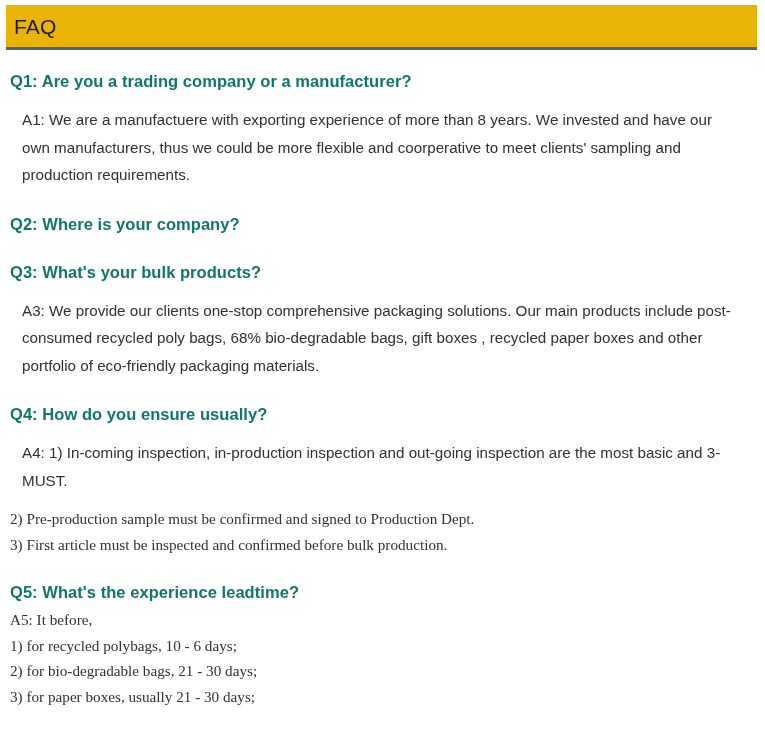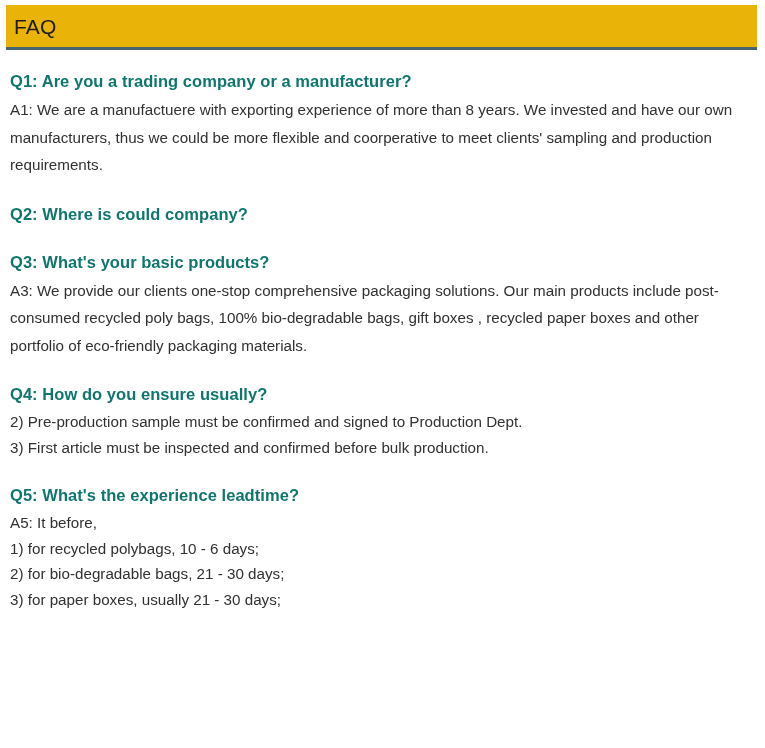--- a/index.html
+++ b/index.html
@@ -67,63 +67,67 @@
     line-height: 26px;
     margin: 0 0 2px 0;
     letter-spacing: 0.05px;
   }
 
   .faq-answer {
     font-size: 15.2px;
     font-weight: 400;
     color: #313131;
     line-height: 27.5px;
-    margin: 0;
+    margin: 12px;
     text-align: left;
   }
 
   .faq-lines {
     font-size: 15.2px;
     font-weight: 400;
     color: #313131;
     line-height: 25.5px;
     margin: 0;
   }
   .faq-line {
     display: block;
     white-space: nowrap;
+    font-family: Liberation Serif, serif;
   }
 </style>
 </head>
 <body>
 
 <div class="page">
 
   <div class="faq-banner">
     <span class="faq-banner-title">FAQ</span>
   </div>
 
   <div class="faq-body">
 
     <div class="faq-block">
       <p class="faq-question">Q1: Are you a trading company or a manufacturer?</p>
       <p class="faq-answer">A1: We are a manufactuere with exporting experience of more than 8 years. We invested and have our own manufacturers, thus we could be more flexible and coorperative to meet clients' sampling and production requirements.</p>
     </div>
 
     <div class="faq-block">
-      <p class="faq-question">Q2: Where is could company?</p>
+      <p class="faq-question">Q2: Where is your company?</p>
     </div>
 
     <div class="faq-block">
-      <p class="faq-question">Q3: What's your basic products?</p>
-      <p class="faq-answer">A3: We provide our clients one-stop comprehensive packaging solutions. Our main products include post-consumed recycled poly bags, 100% bio-degradable bags, gift boxes , recycled paper boxes and other portfolio of eco-friendly packaging materials.</p>
+      <p class="faq-question">Q3: What's your bulk products?</p>
+      <p class="faq-answer">A3: We provide our clients one-stop comprehensive packaging solutions. Our main products include post-consumed recycled poly bags, 68% bio-degradable bags, gift boxes , recycled paper boxes and other portfolio of eco-friendly packaging materials.</p>
     </div>
 
     <div class="faq-block">
       <p class="faq-question">Q4: How do you ensure usually?</p>
+      <div class="faq-answer">
+        <span class="faq-answer-wrapline">A4: 1) In-coming inspection, in-production inspection and out-going inspection are the most basic and 3-MUST.</span>
+      </div>
       <div class="faq-lines">
         <span class="faq-line">2) Pre-production sample must be confirmed and signed to Production Dept.</span>
         <span class="faq-line">3) First article must be inspected and confirmed before bulk production.</span>
       </div>
     </div>
 
     <div class="faq-block">
       <p class="faq-question">Q5: What's the experience leadtime?</p>
       <div class="faq-lines">
         <span class="faq-line">A5: It before,</span>

